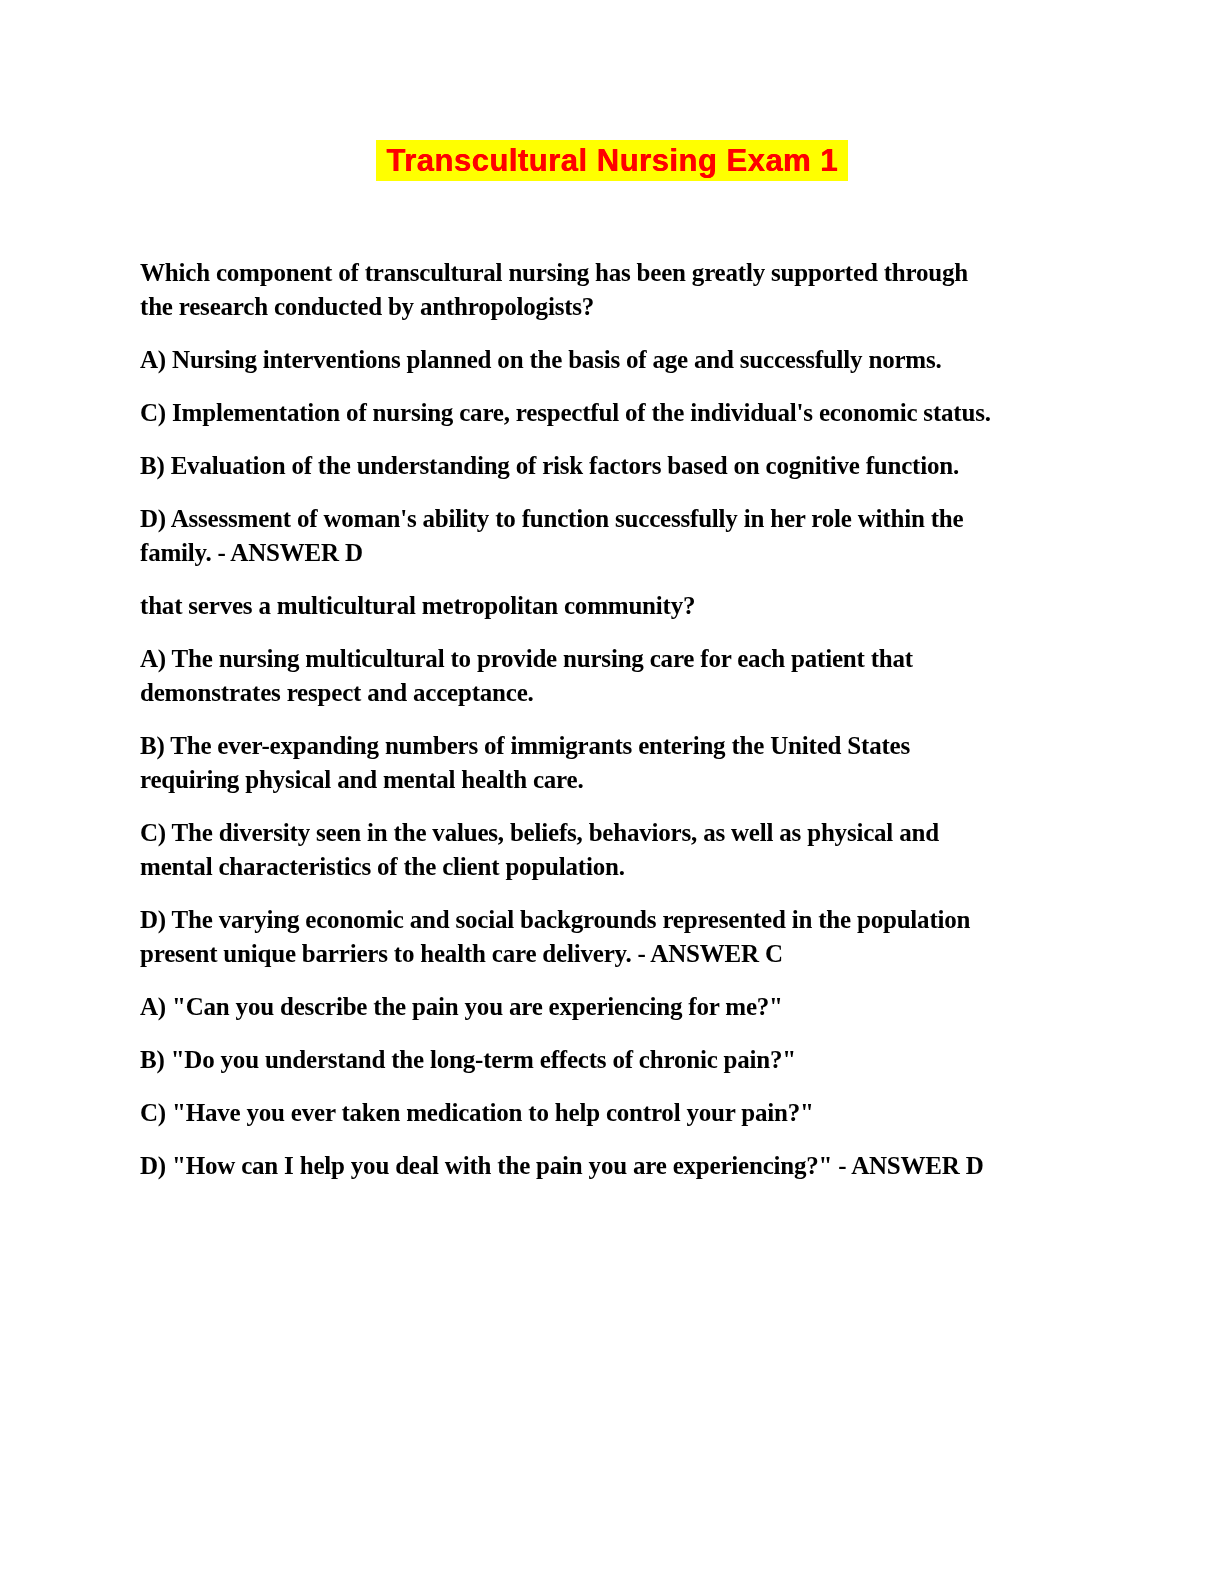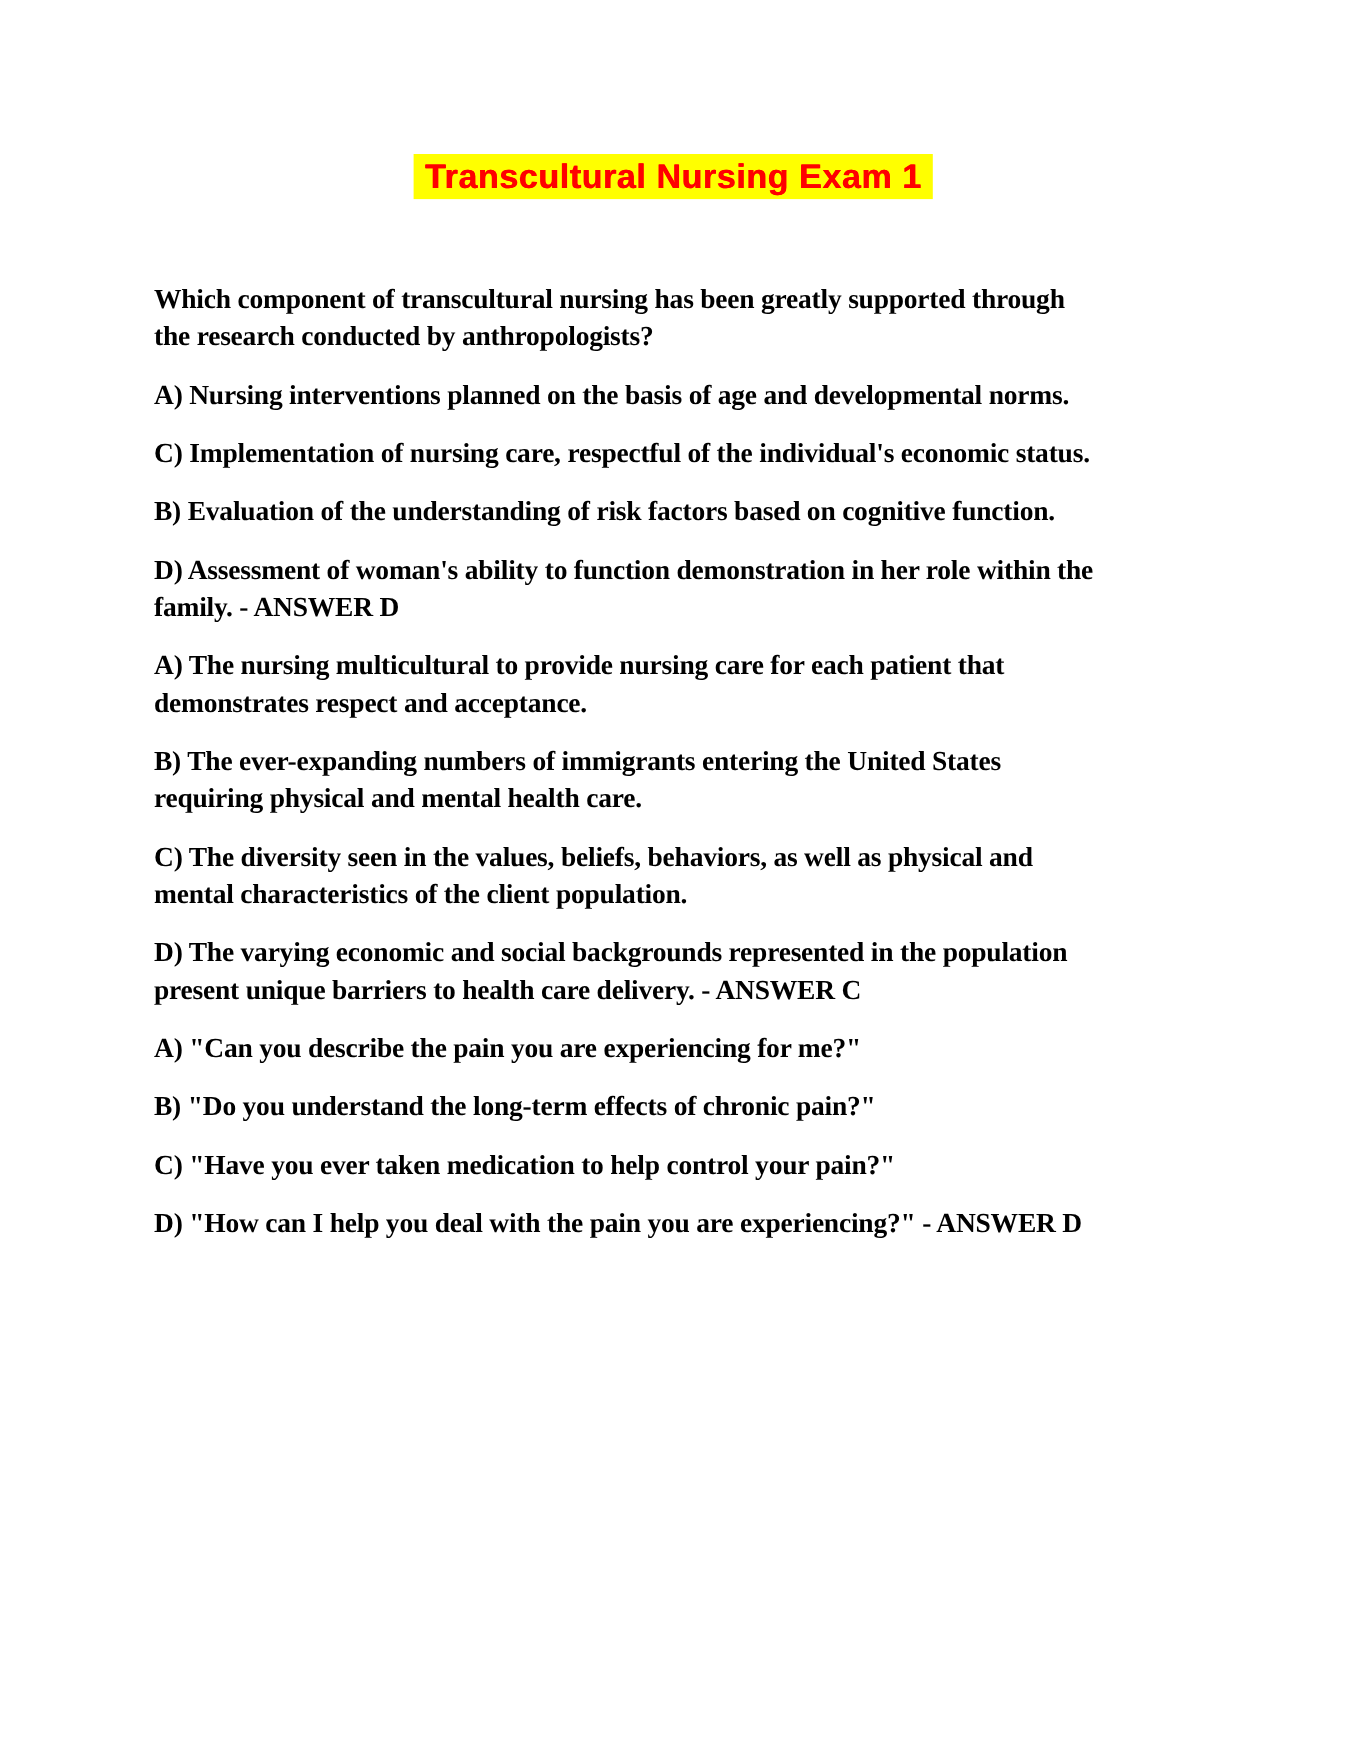--- a/index.html
+++ b/index.html
@@ -48,25 +48,26 @@
 <body>
 
 <div class="page">
   <div class="title-row">
     <span class="title-highlight">Transcultural Nursing Exam 1</span>
   </div>
 
   <div class="content">
     <p>Which component of transcultural nursing has been greatly supported through
 the research conducted by anthropologists?</p>
-    <p>A) Nursing interventions planned on the basis of age and developmental norms.</p>
+    <p>A) Nursing interventions planned on the basis of age and successfully norms.</p>
     <p>C) Implementation of nursing care, respectful of the individual's economic status.</p>
     <p>B) Evaluation of the understanding of risk factors based on cognitive function.</p>
-    <p>D) Assessment of woman's ability to function demonstration in her role within the
+    <p>D) Assessment of woman's ability to function successfully in her role within the
 family. - ANSWER D</p>
+    <p>that serves a multicultural metropolitan community?</p>
     <p>A) The nursing multicultural to provide nursing care for each patient that
 demonstrates respect and acceptance.</p>
     <p>B) The ever-expanding numbers of immigrants entering the United States
 requiring physical and mental health care.</p>
     <p>C) The diversity seen in the values, beliefs, behaviors, as well as physical and
 mental characteristics of the client population.</p>
     <p>D) The varying economic and social backgrounds represented in the population
 present unique barriers to health care delivery. - ANSWER C</p>
     <p>A) "Can you describe the pain you are experiencing for me?"</p>
     <p>B) "Do you understand the long-term effects of chronic pain?"</p>

